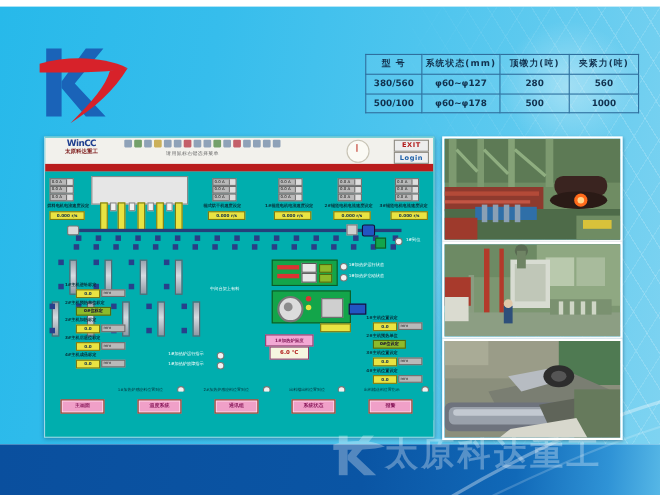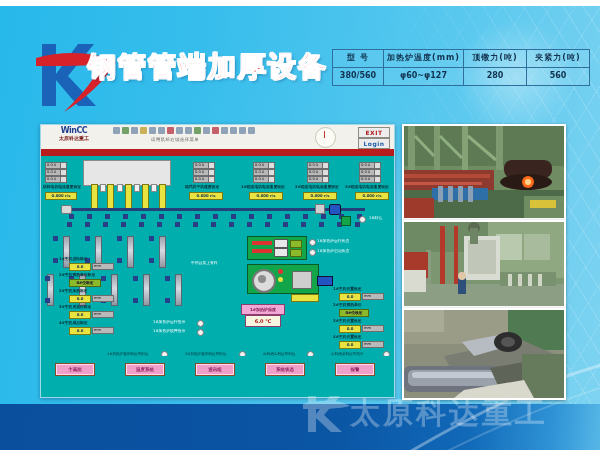--- a/index.html
+++ b/index.html
@@ -150,37 +150,42 @@
     <path d="M240,0 C160,20 80,60 0,110" stroke="rgba(255,255,255,.35)" stroke-width="3" fill="none"></path>
     <path d="M240,22 C170,42 90,78 10,120" stroke="rgba(255,255,255,.18)" stroke-width="2" fill="none"></path>
   </svg>
 
   <svg class="logo-mark" viewBox="0 0 90 78">
     <path d="M12,8 L26,8 L26,70 L12,70 Z" fill="#1a63b8"></path>
     <path d="M26,38 L48,8 L64,8 L38,40 L66,70 L48,70 L26,44 Z" fill="#1a63b8"></path>
     <path d="M6,22 C34,14 66,16 86,26 C70,30 40,30 6,30 Z" fill="#d7222a"></path>
     <path d="M86,26 C74,46 56,62 34,76 C54,56 66,42 70,28 Z" fill="#d7222a"></path>
   </svg>
-  <div class="hdr-title">钢管管端加厚设备</div>
 
   <table class="spec-table">
     <thead>
       <tr>
         <th>型  号</th>
-        <th>加热炉温度(mm)</th>
+        <th>系统状态(mm)</th>
         <th>顶镦力(吨)</th>
         <th>夹紧力(吨)</th>
       </tr>
     </thead>
     <tbody>
       <tr>
         <td>380/560</td>
         <td>φ60~φ127</td>
         <td>280</td>
         <td>560</td>
+      </tr>
+      <tr>
+        <td>500/100</td>
+        <td>φ60~φ178</td>
+        <td>500</td>
+        <td>1000</td>
       </tr>
     </tbody>
   </table>
 
   <div class="hmi">
 
     <div class="hmi-toolbar">
       <div class="wincc">
         <div class="wincc-top"><span>WinCC</span></div>
         <div class="wincc-sub">太原科达重工</div>

